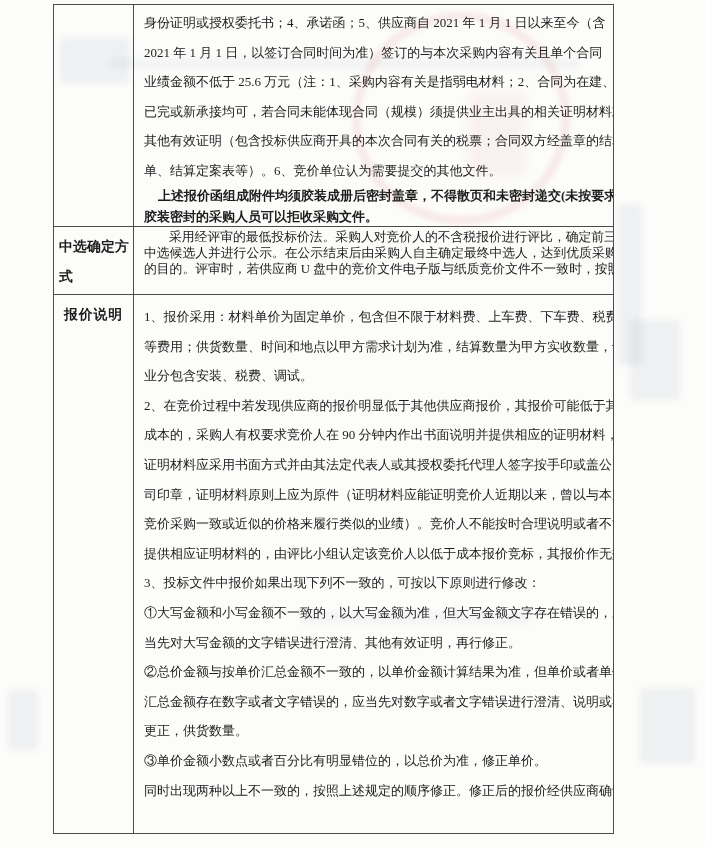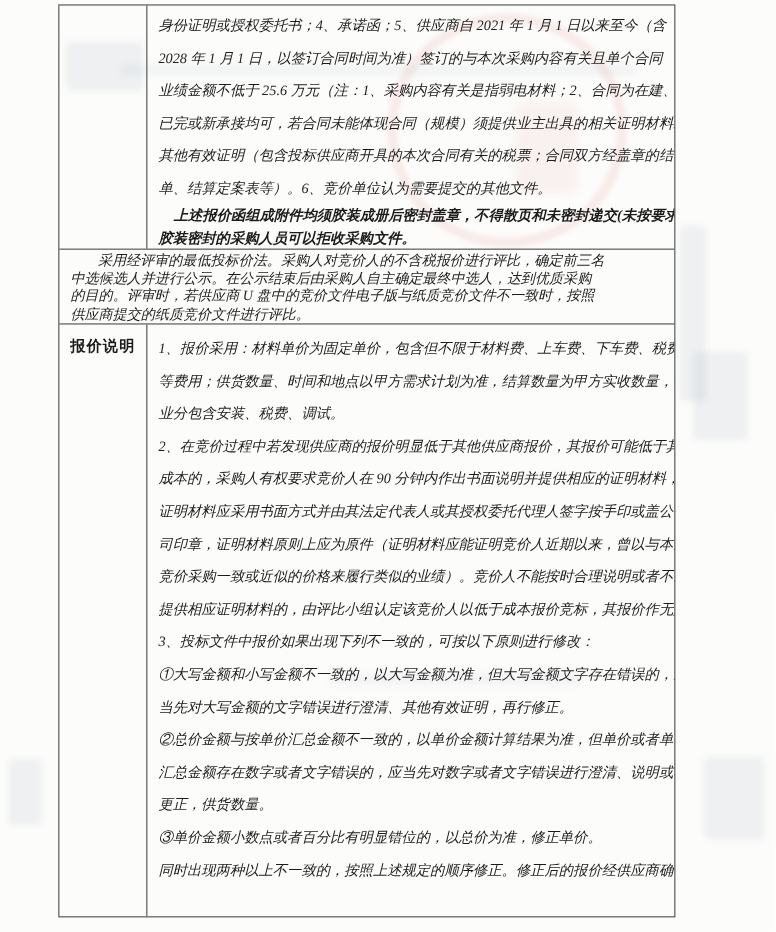--- a/index.html
+++ b/index.html
@@ -17,21 +17,21 @@
   .row{display:flex;box-sizing:border-box;min-height:0;}
   .r1{height:222px;border-bottom:1px solid #4b4b4b;}
   .r2{height:68px;border-bottom:1px solid #4b4b4b;}
   .r3{flex:1;}
   .lab{
     width:80px;flex:none;border-right:1px solid #4b4b4b;box-sizing:border-box;
     font-weight:bold;font-size:13.8px;
   }
   .lab-t{padding:5px 3px 0 5px;line-height:30px;letter-spacing:0.2px;word-break:break-all;}
   .lab-c{padding-top:11px;text-align:center;letter-spacing:1px;}
-  .cnt{flex:1;min-width:0;overflow:hidden;box-sizing:border-box;padding:0 4px 0 10px;font-style:italic;}
+  .cnt{flex:1;min-width:0;overflow:hidden;box-sizing:border-box;padding:0 4px 0 10px;}
   .c1{padding-top:3px;}
   .c2{padding-top:2px;}
   .c3{padding-top:7px;}
   .ln{white-space:nowrap;font-size:13px;}
   .sp{line-height:29.5px;}
   .c3 .ln{line-height:29.6px;}
   .c2 .ln{line-height:16.2px;font-size:12.8px;}
   .tb{font-weight:bold;line-height:21px;}
   .ind1{text-indent:14px;}
   .ind2{text-indent:25px;}
@@ -67,36 +67,36 @@
   <div class="smudge sm5"></div>
   <div class="smudge sm6"></div>
   <div class="smudge sm7"></div>
 
   <div class="tbl">
 
     <div class="row r1">
       <div class="lab"></div>
       <div class="cnt c1">
         <div class="ln sp">身份证明或授权委托书；4、承诺函；5、供应商自 2021 年 1 月 1 日以来至今（含</div>
-        <div class="ln sp">2028 年 1 月 1 日，以签订合同时间为准）签订的与本次采购内容有关且单个合同</div>
+        <div class="ln sp">2021 年 1 月 1 日，以签订合同时间为准）签订的与本次采购内容有关且单个合同</div>
         <div class="ln sp">业绩金额不低于 25.6 万元（注：1、采购内容有关是指弱电材料；2、合同为在建、</div>
         <div class="ln sp">已完或新承接均可，若合同未能体现合同（规模）须提供业主出具的相关证明材料或</div>
         <div class="ln sp">其他有效证明（包含投标供应商开具的本次合同有关的税票；合同双方经盖章的结算</div>
         <div class="ln sp">单、结算定案表等）。6、竞价单位认为需要提交的其他文件。</div>
         <div class="ln tb ind1">上述报价函组成附件均须胶装成册后密封盖章，不得散页和未密封递交(未按要求</div>
         <div class="ln tb">胶装密封的采购人员可以拒收采购文件。</div>
       </div>
     </div>
 
     <div class="row r2">
+      <div class="lab lab-t">中选确定方式</div>
       <div class="cnt c2">
         <div class="ln ind2">采用经评审的最低投标价法。采购人对竞价人的不含税报价进行评比，确定前三名</div>
         <div class="ln">中选候选人并进行公示。在公示结束后由采购人自主确定最终中选人，达到优质采购</div>
         <div class="ln">的目的。评审时，若供应商 U 盘中的竞价文件电子版与纸质竞价文件不一致时，按照</div>
-        <div class="ln">供应商提交的纸质竞价文件进行评比。</div>
       </div>
     </div>
 
     <div class="row r3">
       <div class="lab lab-c">报价说明</div>
       <div class="cnt c3">
         <div class="ln">1、报价采用：材料单价为固定单价，包含但不限于材料费、上车费、下车费、税费</div>
         <div class="ln">等费用；供货数量、时间和地点以甲方需求计划为准，结算数量为甲方实收数量，专</div>
         <div class="ln">业分包含安装、税费、调试。</div>
         <div class="ln">2、在竞价过程中若发现供应商的报价明显低于其他供应商报价，其报价可能低于其</div>

